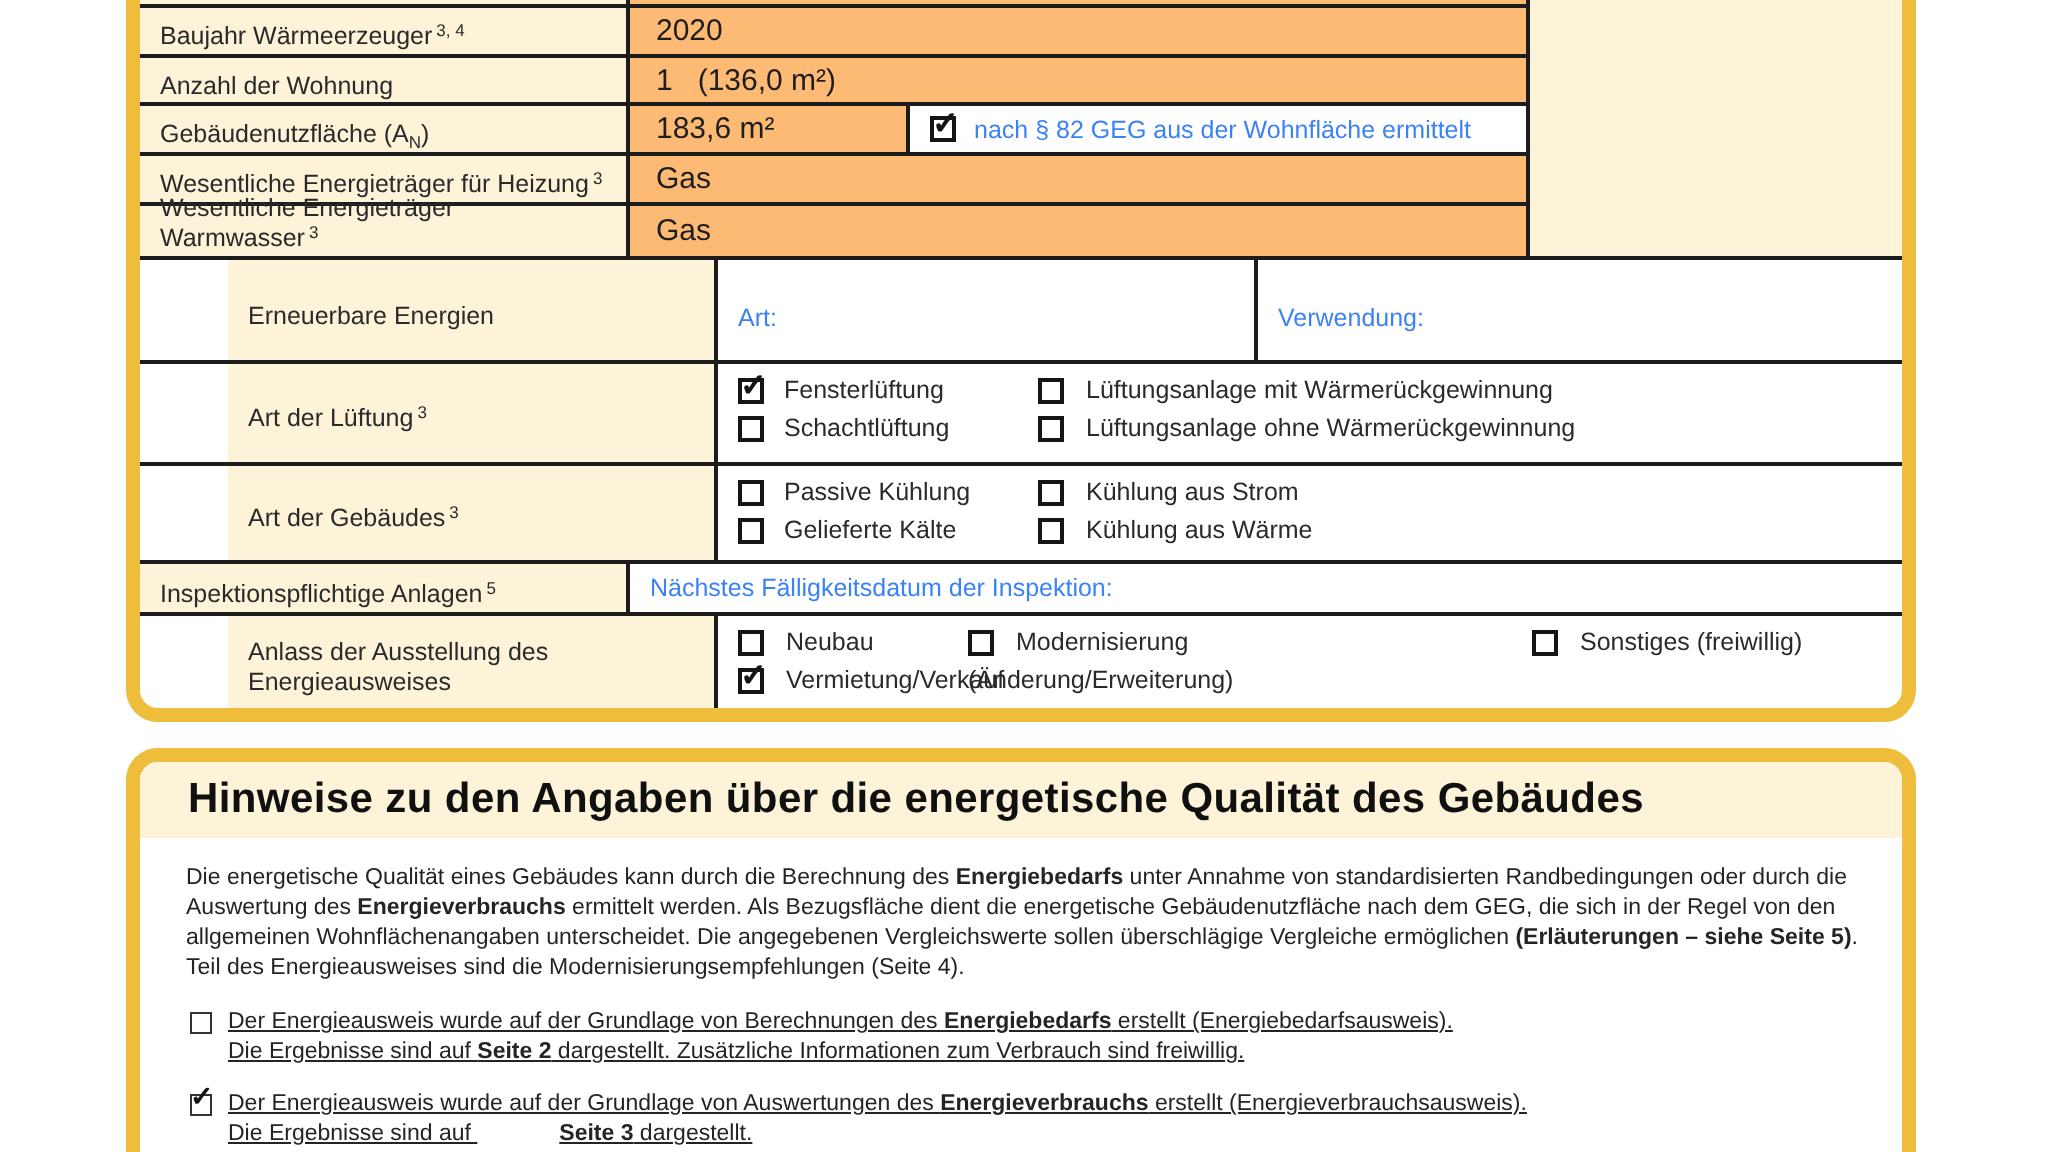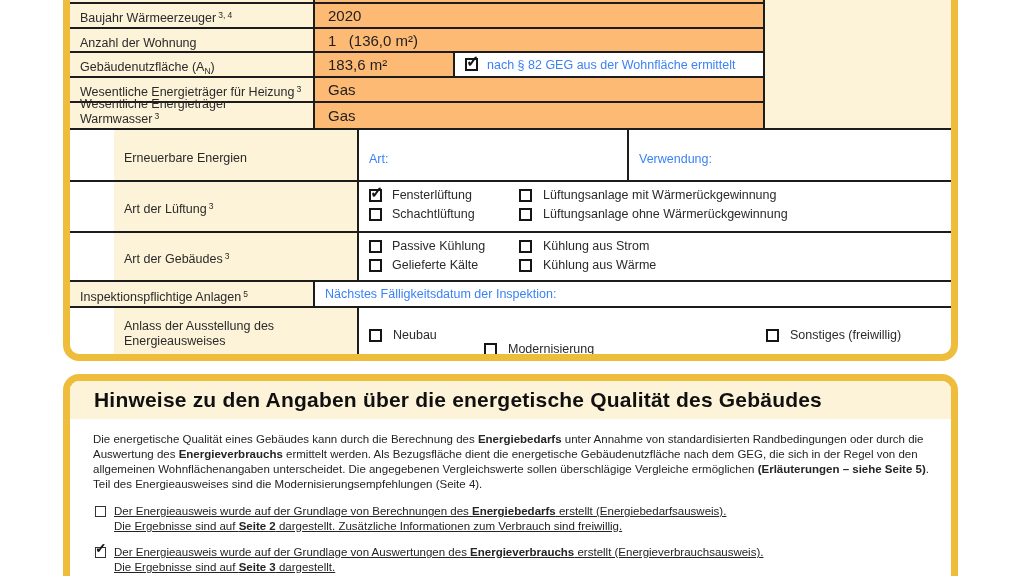--- a/index.html
+++ b/index.html
@@ -59,21 +59,21 @@
     content:"\2713";position:absolute;left:-1px;top:-8px;
     font-size:16px;font-weight:bold;color:#151515;
   }
   .cb-sm{width:11px;height:11px;border:1.5px solid #333;}
   .cb-sm.checked::after{font-size:14px;top:-7px;left:-1px;}
   .optarea{flex:1;padding:6px 0 0 10px;box-sizing:border-box;}
   .optline{display:flex;margin-bottom:5px;}
   .opt{display:flex;align-items:center;gap:11px;font-size:12.5px;color:#2a2a2a;box-sizing:border-box;}
   .optc1{width:150px;flex:none;gap:10px;}
   .anl1{width:115px;flex:none;}
-  .anl2{width:282px;flex:none;margin-top:28px;}
+  .anl2{width:282px;flex:none;}
   .indent{}
   .optlabel{white-space:nowrap;}
 
   
   .hint-head{
     background:var(--cream);height:38px;display:flex;align-items:center;
     padding-left:24px;font-size:21px;font-weight:bold;color:#101010;letter-spacing:0.2px;
   }
   .hint-body{padding:13px 6px 0 23px;font-size:11.5px;line-height:15px;color:#242424;}
   .hint-par{margin-bottom:12px;}
@@ -238,16 +238,16 @@
 <div class="box" id="hinweise-box">
   <div class="hint-head">Hinweise zu den Angaben über die energetische Qualität des Gebäudes</div>
   <div class="hint-body">
     <div class="hint-par"><span>Die energetische Qualität eines Gebäudes kann durch die Berechnung des </span><span style="font-weight: bold;">Energiebedarfs</span><span> unter Annahme von standardisierten Randbedingungen oder durch die Auswertung des </span><span style="font-weight: bold;">Energieverbrauchs</span><span> ermittelt werden. Als Bezugsfläche dient die energetische Gebäudenutzfläche nach dem GEG, die sich in der Regel von den allgemeinen Wohnflächenangaben unterscheidet. Die angegebenen Vergleichswerte sollen überschlägige Vergleiche ermöglichen </span><span style="font-weight: bold;">(Erläuterungen – siehe Seite 5)</span><span>. Teil des Energieausweises sind die Modernisierungsempfehlungen (Seite 4).</span></div>
     <div class="hint-item">
       <span class="cb cb-sm"></span>
       <div class="hint-text"><span>Der Energieausweis wurde auf der Grundlage von Berechnungen des </span><span style="font-weight: bold;">Energiebedarfs</span><span> erstellt (Energiebedarfsausweis).</span><br><span>Die Ergebnisse sind auf </span><span style="font-weight: bold;">Seite 2</span><span> dargestellt. Zusätzliche Informationen zum Verbrauch sind freiwillig.</span></div>
     </div>
     <div class="hint-item">
       <span class="cb cb-sm checked"></span>
-      <div class="hint-text"><span>Der Energieausweis wurde auf der Grundlage von Auswertungen des </span><span style="font-weight: bold;">Energieverbrauchs</span><span> erstellt (Energieverbrauchsausweis).</span><br><span>Die Ergebnisse sind auf </span><span style="font-weight: bold;">Seite 3</span><span> dargestellt.</span></div>
+      <div class="hint-text"><span>Der Energieausweis wurde auf der Grundlage von Auswertungen des </span><span style="font-weight: bold;">Energieverbrauchs</span><span> erstellt (Energieverbrauchsausweis).</span><br><span>Die Ergebnisse sind auf </span><span style="font-weight: bold; margin-left: 41px;">Seite 3</span><span> dargestellt.</span></div>
     </div>
   </div>
 </div>
 
 </body></html>

